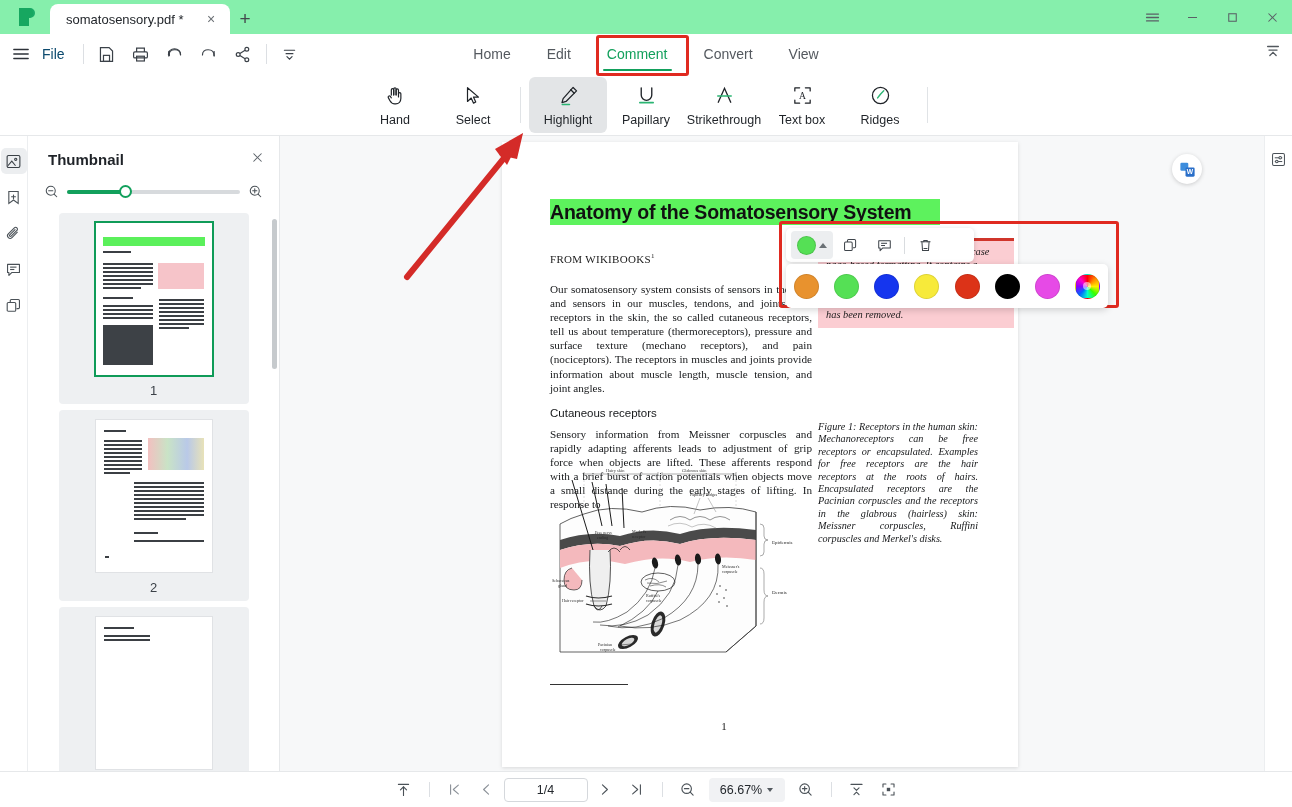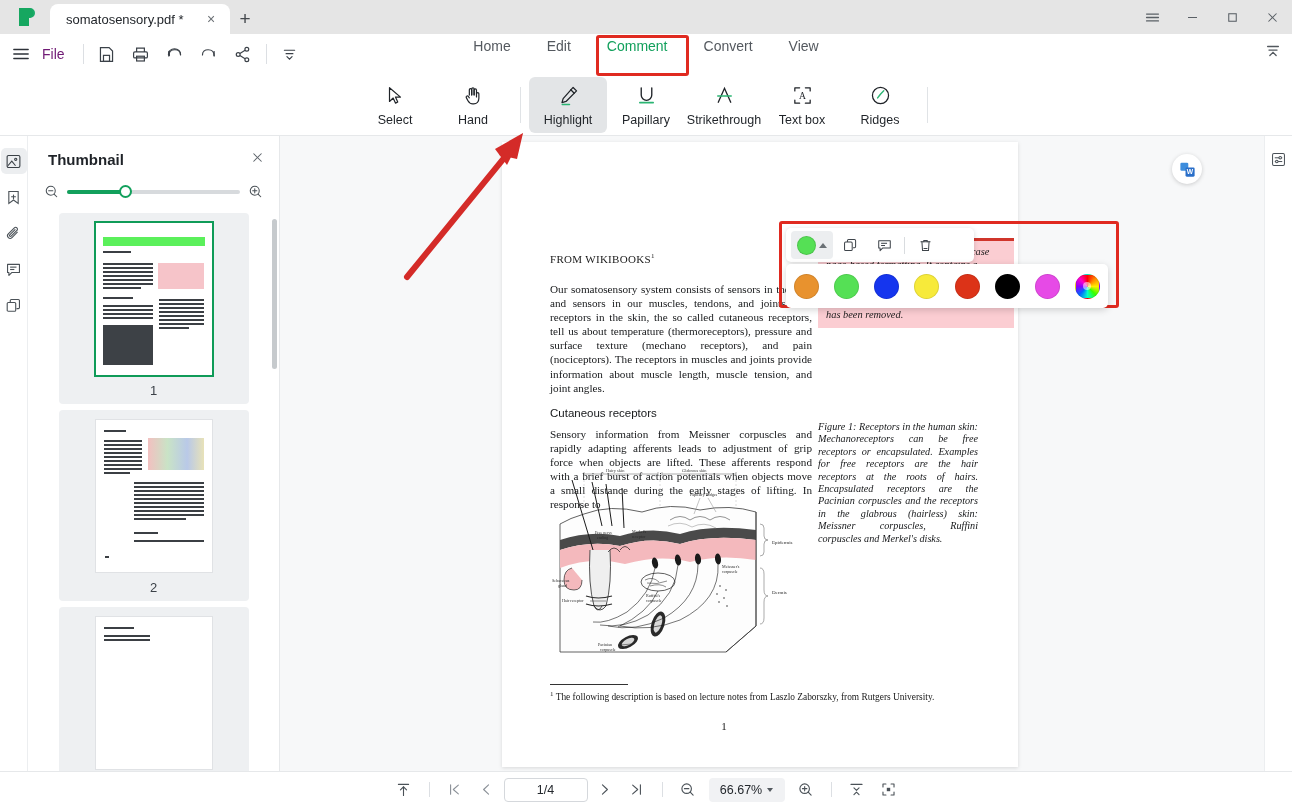--- a/index.html
+++ b/index.html
@@ -6,21 +6,21 @@
   html, body {
     width: 1292px; height: 807px;
     font-family: "Liberation Sans", sans-serif;
     background: #ffffff;
     overflow: hidden;
   }
   #app { position: relative; width: 1292px; height: 807px; background: #fff; }
 
   
   .titlebar {
-    height: 34px; background: #e5e5e5; display: flex; align-items: flex-end;
+    height: 34px; background: #86efac; display: flex; align-items: flex-end;
     position: relative;
   }
   .logo {
     width: 26px; height: 26px; margin: 0 10px 4px 14px;
     display: flex; align-items: center; justify-content: center;
   }
   .tab {
     height: 30px; min-width: 180px; background: #fff;
     border-radius: 8px 8px 0 0; display: flex; align-items: center;
     padding: 0 10px 0 16px; gap: 10px; font-size: 13px; color: #22262b;
@@ -35,28 +35,28 @@
   .win-btn { width: 40px; height: 34px; display: flex; align-items: center;
     justify-content: center; color: #5a6066; cursor: pointer; }
 
   
   .menurow {
     height: 40px; display: flex; align-items: center; background: #fff;
     position: relative; border-bottom: 0;
   }
   .hamburger { width: 26px; display: flex; justify-content: center; margin-left: 8px;
     color: #2d3238; cursor: pointer; }
-  .file-label { font-size: 14px; color: #701a75; margin: 0 12px 0 8px; cursor: pointer; }
+  .file-label { font-size: 14px; color: #0c4a6e; margin: 0 12px 0 8px; cursor: pointer; }
   .vsep { width: 1px; height: 20px; background: #dcdfe3; margin: 0 6px; }
   .qicon { width: 34px; height: 28px; display: flex; align-items: center;
     justify-content: center; color: #3b4148; cursor: pointer; }
 
   .tabs-center {
     position: absolute; left: 0; right: 0; top: 0; height: 40px;
-    display: flex; justify-content: center; gap: 24px;
+    display: flex; align-items: center; justify-content: center; gap: 24px;
     pointer-events: none;
   }
   .ribbon-tab { font-size: 14px; color: #54595f; padding: 4px 6px;
     pointer-events: auto; cursor: pointer; position: relative; }
   .ribbon-tab.active { color: #12a05c; }
   .ribbon-tab.active::after {
     content: ""; position: absolute; left: 2px; right: 2px; bottom: -5px;
     height: 2.5px; background: #12a05c; border-radius: 2px;
   }
   .collapse-btn { position: absolute; right: 10px; top: 8px; color: #52585e;
@@ -375,37 +375,37 @@
           <path d="M6.5 15 L10 11.5 L13.5 15"></path>
       </svg>
     </div>
   </div>
 
   <div class="hl-comment"></div>
 
   <div class="ribbon">
     <div class="tool">
       <div class="ti">
-        <svg width="22" height="22" viewBox="0 0 24 24" fill="none" stroke="#1f2328" stroke-width="1.3" stroke-linejoin="round">
-          <path d="M6 3 L6 18 L10 14.2 L12.6 19.8 L15 18.6 L12.5 13.2 L18 13.2 Z"></path>
-        </svg>
-      </div>
-      <div class="tl">Select</div>
-    </div>
-
-    <div class="tool">
-      <div class="ti">
         <svg width="22" height="22" viewBox="0 0 24 24" fill="none" stroke="#1f2328" stroke-width="1.3" stroke-linecap="round" stroke-linejoin="round">
           <path d="M8 11V5.2a1.3 1.3 0 0 1 2.6 0V11"></path>
             <path d="M10.6 10.6V4.4a1.3 1.3 0 0 1 2.6 0v6.2"></path>
           <path d="M13.2 11V5.6a1.3 1.3 0 0 1 2.6 0V13"></path>
           <path d="M15.8 9.6a1.3 1.3 0 0 1 2.6 0v4.9c0 3.6-2.4 6.1-5.6 6.1h-1c-2.9 0-4.2-1.3-5.3-3.4l-1.8-3.4a1.3 1.3 0 0 1 2.1-1.5L8 14"></path>
         </svg>
       </div>
       <div class="tl">Hand</div>
+    </div>
+
+    <div class="tool">
+      <div class="ti">
+        <svg width="22" height="22" viewBox="0 0 24 24" fill="none" stroke="#1f2328" stroke-width="1.3" stroke-linejoin="round">
+          <path d="M6 3 L6 18 L10 14.2 L12.6 19.8 L15 18.6 L12.5 13.2 L18 13.2 Z"></path>
+        </svg>
+      </div>
+      <div class="tl">Select</div>
     </div>
 
     <div class="tool-sep"></div>
 
     <div class="tool active">
       <div class="ti">
         <svg width="23" height="23" viewBox="0 0 24 24" fill="none" stroke="#1f2328" stroke-width="1.3" stroke-linecap="round" stroke-linejoin="round">
           <path d="M16.8 3.6 L20.4 7.2 L9.4 18.2 L5.2 19.4 L6.4 15.2 Z"></path>
           <line x1="14.4" y1="6" x2="18" y2="9.6"></line>
           <line x1="5.5" y1="21.4" x2="13" y2="21.4" stroke="#2bb573" stroke-width="1.6"></line>
@@ -613,20 +613,21 @@
       <div class="pdf2word">
         <svg width="19" height="19" viewBox="0 0 24 24">
           <rect x="3" y="3.5" width="10" height="10" rx="1.6" fill="#3d8ddd"></rect>
           <rect x="9.5" y="9.5" width="11.5" height="11.5" rx="1.6" fill="#2a6fc9"></rect>
           <text x="15.2" y="18.3" font-size="8.5" fill="#fff" text-anchor="middle" font-family="Liberation Sans, sans-serif" font-weight="bold">W</text>
         </svg>
       </div>
 
       <div class="page">
 
+        <div class="doc-title">Anatomy of the Somatosensory System</div>
 
         <div class="from-wiki">
           <span>FROM WIKIBOOKS</span><sup>1</sup>
         </div>
 
         <div class="col-left">
           <p>Our somatosensory system consists of sensors in the skin and sensors in our muscles, tendons, and joints. The receptors in the skin, the so called cutaneous receptors, tell us about temperature (thermoreceptors), pressure and surface texture (mechano receptors), and pain (nociceptors). The receptors in muscles and joints provide information about muscle length, muscle tension, and joint angles.</p>
           <div class="sec-h">Cutaneous receptors</div>
           <p>Sensory information from Meissner corpuscles and rapidly adapting afferents leads to adjustment of grip force when objects are lifted. These afferents respond with a brief burst of action potentials when objects move a small distance during the early stages of lifting. In response to</p>
         </div>
@@ -744,24 +745,20 @@
               <text x="172" y="104">Meissner's</text>
                 <text x="172" y="109">corpuscle</text>
               <text x="140" y="32">Papillary Ridges</text>
               <line x1="150" y1="34" x2="144" y2="50" stroke="#888" stroke-width=".5"></line>
               <line x1="158" y1="34" x2="166" y2="48" stroke="#888" stroke-width=".5"></line>
             </g>
           </svg>
         </div>
 
         <div class="footnote-rule"></div>
-        <div class="footnote">
-          <sup>1</sup>
-          <span>The following description is based on lecture notes from Laszlo Zaborszky, from Rutgers University.</span>
-        </div>
         <div class="pagenum">1</div>
       </div>
     </div>
 
     <div class="rightrail">
       <div class="rail-ico">
         <svg width="17" height="17" viewBox="0 0 20 20" fill="none" stroke="#4a5157" stroke-width="1.2">
           <rect x="3" y="3" width="14" height="14" rx="1.6"></rect>
           <line x1="5.6" y1="8" x2="14.4" y2="8"></line>
             <circle cx="12" cy="8" r="1.5" fill="#fff"></circle>

